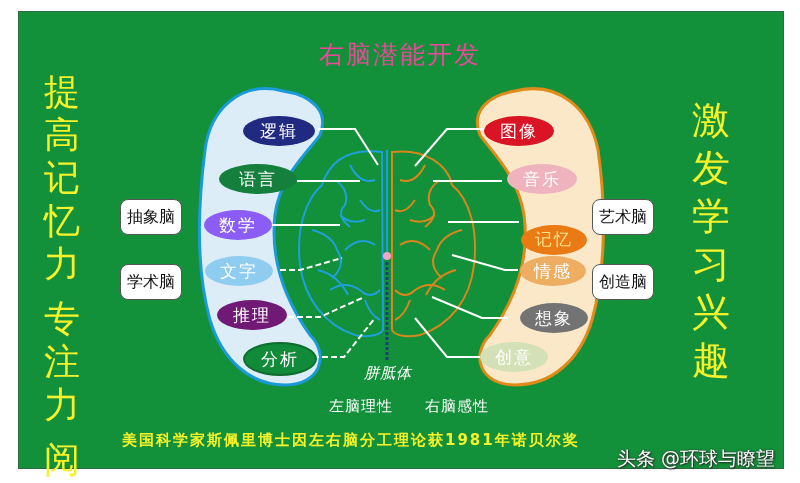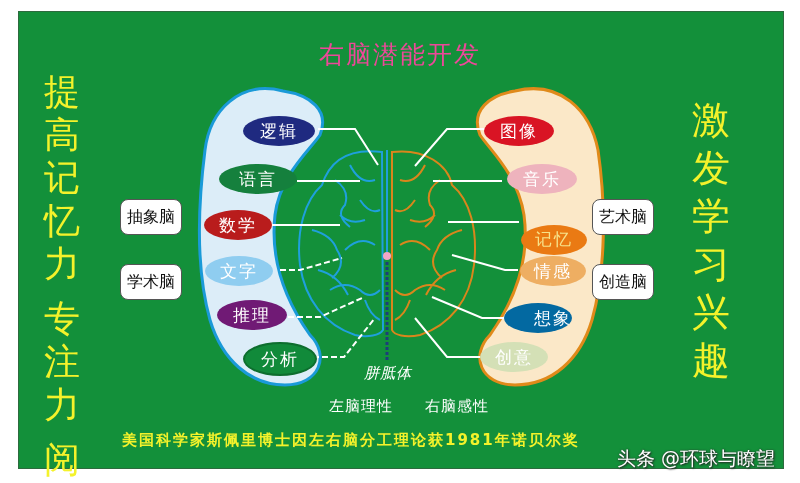--- a/index.html
+++ b/index.html
@@ -84,30 +84,30 @@
     <polyline points="502,181 433,181"></polyline>
     <polyline points="519,222 448,222"></polyline>
     <polyline points="518,270 505,270 452,255"></polyline>
     <polyline points="508,318 482,318 432,297"></polyline>
     <polyline points="480,357 447,357 415,318"></polyline>
   </g>
 </svg>
 
 <div class="pill" style="left:243px;top:116px;width:72px;background:#1f2a80;">逻辑</div>
 <div class="pill" style="left:219px;top:164px;width:78px;background:#15803d;">语言</div>
-<div class="pill" style="left:204px;top:210px;width:68px;background:#b91c1c;">数学</div>
+<div class="pill" style="left:204px;top:210px;width:68px;background:#8b5cf6;">数学</div>
 <div class="pill" style="left:205px;top:256px;width:68px;background:#8fcdf0;">文字</div>
 <div class="pill" style="left:217px;top:300px;width:70px;background:#701a75;">推理</div>
 <div class="pill" style="left:243px;top:342px;width:70px;background:#118a3a;border:2px solid #0d6e2e;">分析</div>
 
 <div class="pill" style="left:484px;top:116px;width:70px;background:#d91424;">图像</div>
 <div class="pill" style="left:507px;top:164px;width:70px;background:#eeb3bd;">音乐</div>
 <div class="pill" style="left:521px;top:225px;width:66px;background:#ea7a13;color:#f7e28a;font-family:Liberation Serif, serif;">记忆</div>
 <div class="pill" style="left:520px;top:256px;width:66px;background:#eeae62;">情感</div>
-<div class="pill" style="left:504px;top:303px;width:68px;background:#0369a1;text-align:right;">想象</div>
+<div class="pill" style="left:520px;top:303px;width:68px;background:#737373;">想象</div>
 <div class="pill" style="left:480px;top:342px;width:68px;background:#d4e0b6;">创意</div>
 
 <div class="tag" style="left:120px;top:199px;">抽象脑</div>
 <div class="tag" style="left:120px;top:264px;">学术脑</div>
 <div class="tag" style="left:592px;top:199px;">艺术脑</div>
 <div class="tag" style="left:592px;top:264px;">创造脑</div>
 
 <div class="caption" style="left:364px;top:364px;font-style:italic;">胼胝体</div>
 <div class="caption" style="left:297px;top:397px;margin-left:32px;">左脑理性</div>
 <div class="caption" style="left:425px;top:397px;">右脑感性</div>

